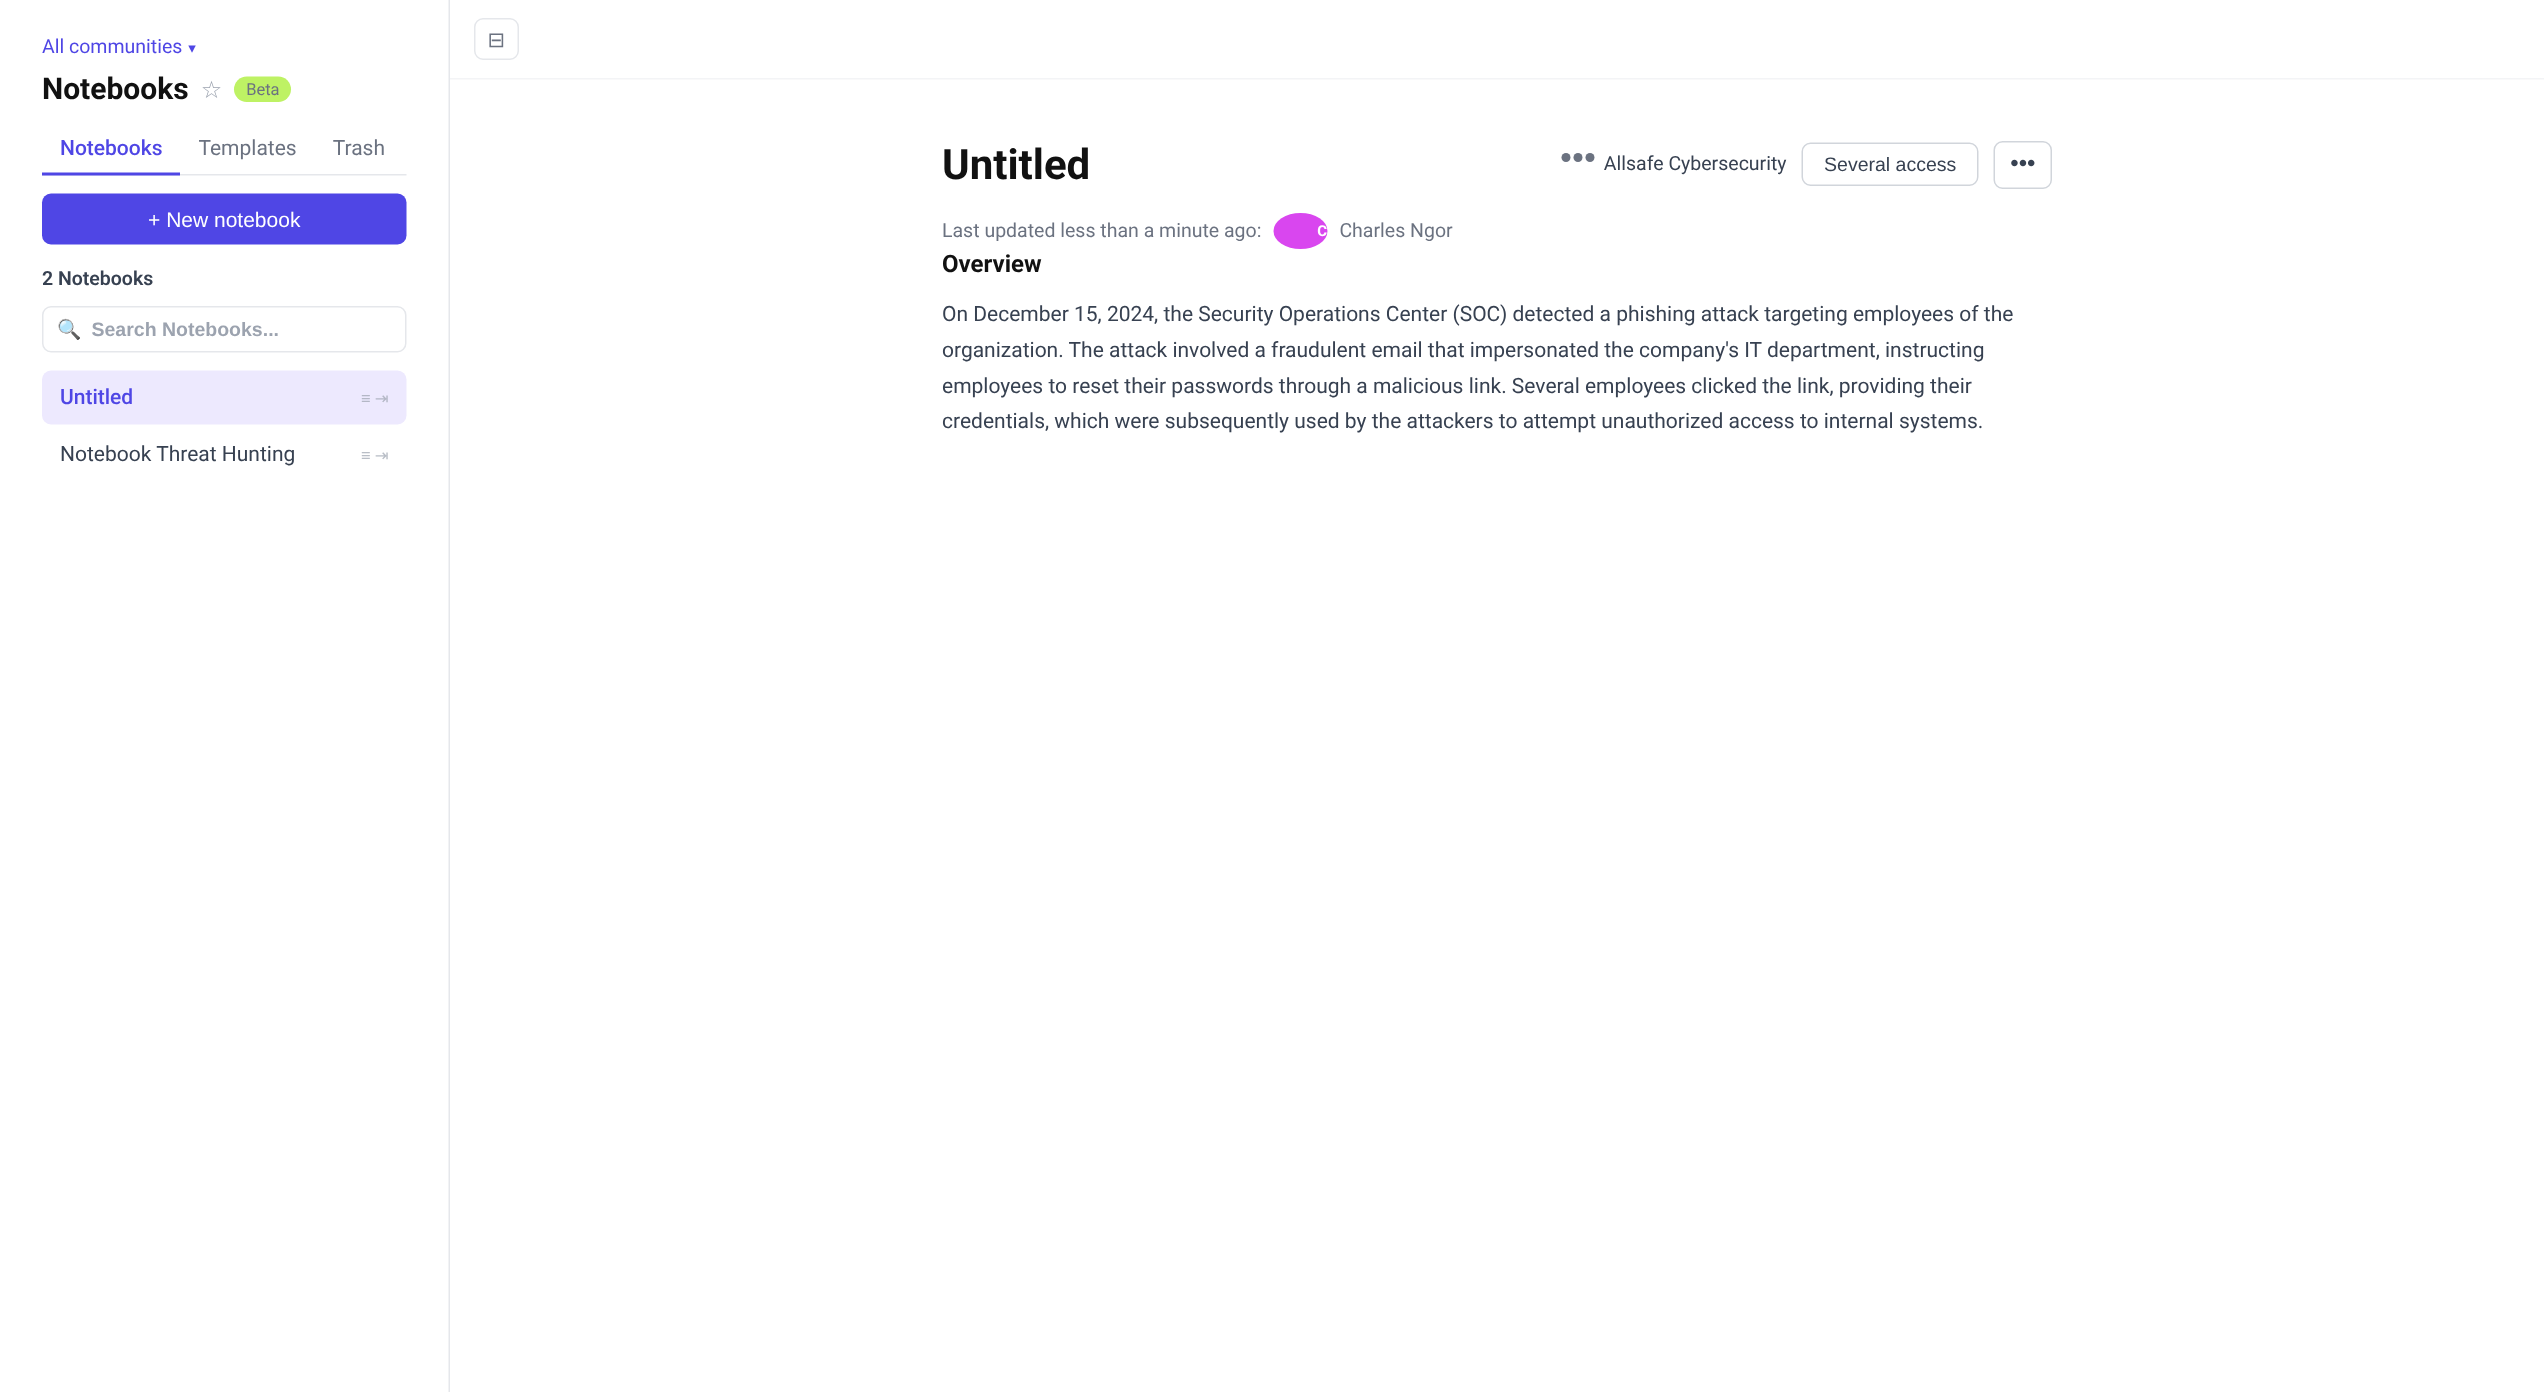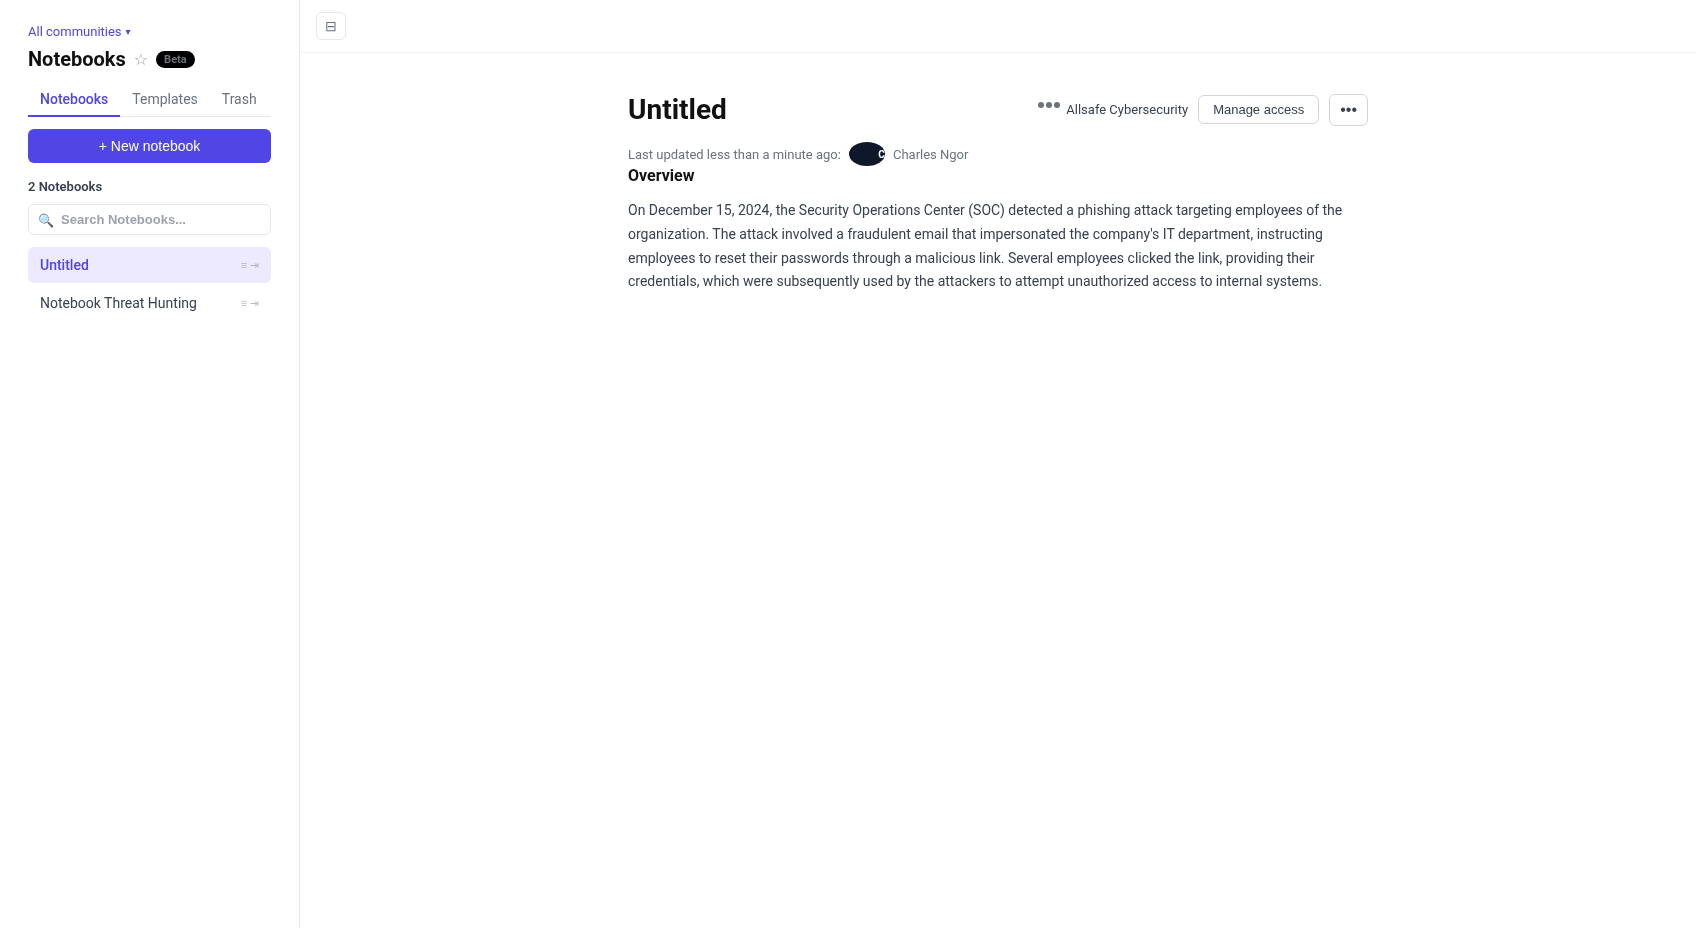--- a/index.html
+++ b/index.html
@@ -47,26 +47,26 @@
       color: #111;
     }
 
     .star-icon {
       color: #9ca3af;
       font-size: 16px;
       cursor: pointer;
     }
 
     .beta-badge {
-      background: #000000;
+      background: #bef264;
       color: #6b7280;
       font-size: 11px;
       padding: 2px 8px;
       border-radius: 12px;
-      font-weight: 700;
+      font-weight: 400;
     }
 
     .tabs {
       display: flex;
       gap: 0;
       border-bottom: 1px solid #e5e7eb;
       margin-bottom: 12px;
     }
 
     .tab {
@@ -269,21 +269,21 @@
       align-items: center;
       gap: 8px;
       font-size: 13px;
       color: #6b7280;
     }
 
     .avatar {
       width: 24px;
       height: 24px;
       border-radius: 50%;
-      background: #0f172a;
+      background: #d946ef;
       color: #fff;
       font-size: 10px;
       font-weight: 700;
       display: flex;
       align-items: center;
       justify-content: center;
       padding-left: 36px;
     }
 
     .section-heading {
@@ -362,21 +362,21 @@
       <h1 class="notebook-title">Untitled</h1>
       <div class="notebook-header-right">
         <div class="community-info">
           <div class="community-icon">
             <div class="community-dot"></div>
             <div class="community-dot"></div>
             <div class="community-dot"></div>
           </div>
           <span>Allsafe Cybersecurity</span>
         </div>
-        <button class="manage-access-btn">Manage access</button>
+        <button class="manage-access-btn">Several access</button>
         <button class="more-btn">•••</button>
       </div>
     </div>
     <div class="last-updated">
       <span>Last updated less than a minute ago:</span>
       <div class="avatar">CH</div>
       <span>Charles Ngor</span>
     </div>
     <h2 class="section-heading">Overview</h2>
     <p class="section-body">On December 15, 2024, the Security Operations Center (SOC) detected a phishing attack targeting employees of the organization. The attack involved a fraudulent email that impersonated the company's IT department, instructing employees to reset their passwords through a malicious link. Several employees clicked the link, providing their credentials, which were subsequently used by the attackers to attempt unauthorized access to internal systems.</p>

